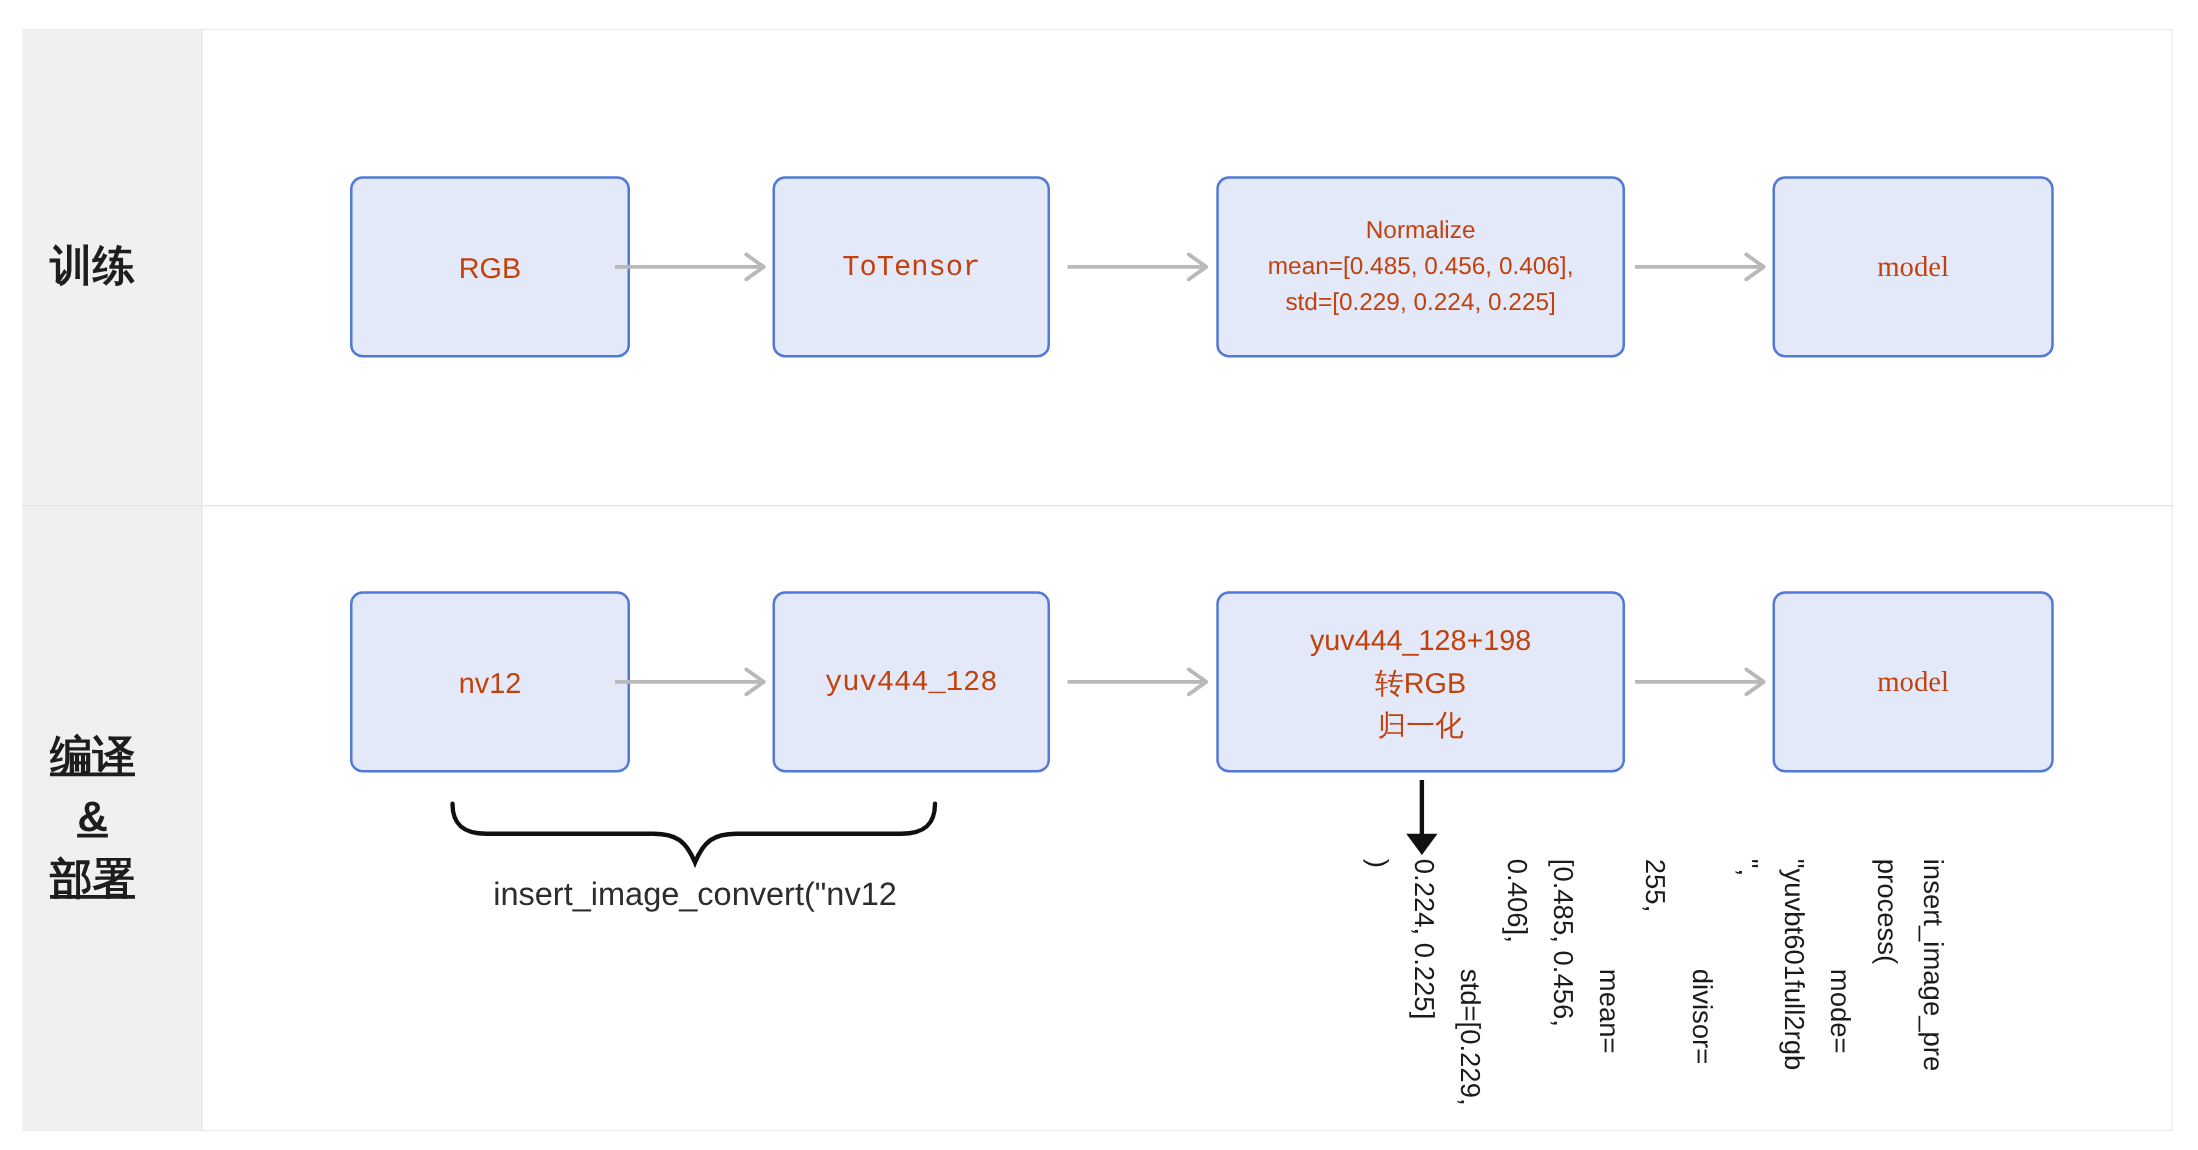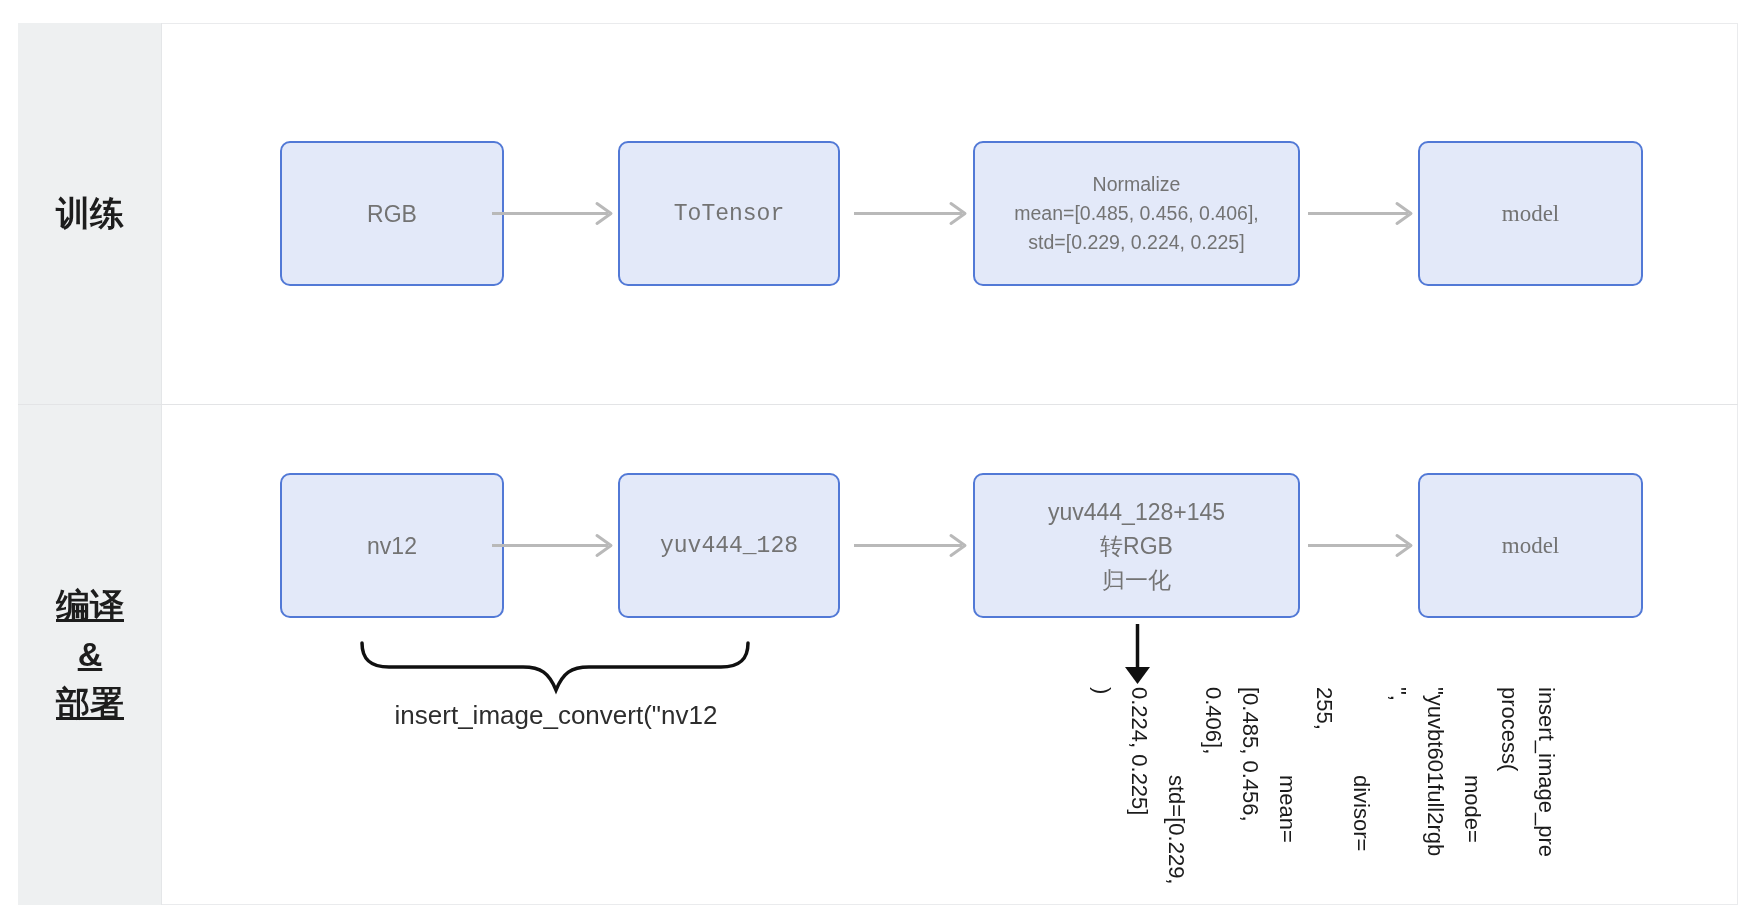--- a/index.html
+++ b/index.html
@@ -16,31 +16,31 @@
   }
   .sidebar{
     left:18px;top:23px;width:144px;height:882px;
     background:#eef0f1;border-right:1px solid #e4e6e8;box-sizing:border-box;
   }
   .row-divider{
     left:18px;top:404px;width:1720px;height:0;
     border-top:1.5px solid #e3e4e6;
   }
   .side-label{
-    left:18px;width:144px;display:flex;align-items:center;justify-content:center;
+    left:2px;width:144px;display:flex;align-items:center;justify-content:center;
     color:#1d1d1d;font-weight:700;font-size:34px;text-align:center;
     white-space:pre;line-height:49px;
   }
   .side-label.r1{top:23px;height:381px;}
   .side-label.r2{top:404px;height:501px;text-decoration:underline;}
   
   .node{
     background:#e3e9f9;border:2.5px solid #5279d6;border-radius:10px;
     box-sizing:border-box;display:flex;align-items:center;justify-content:center;
-    color:#737373;font-size:23px;text-align:center;white-space:pre;line-height:32px;
+    color:#c2410c;font-size:23px;text-align:center;white-space:pre;line-height:32px;
   }
   .c1{left:280px;width:224px;} .c2{left:618px;width:222px;font-family:Liberation Mono, monospace;}
   .c3{left:973px;width:327px;} .c4{left:1418px;width:225px;font-family:Liberation Serif, serif;}
   .r1{top:141px;height:145px;} .r2{top:473px;height:145px;}
   .node.small{font-size:19.5px;line-height:29px;}
   .node.mid{font-size:23px;line-height:34px;}
   
   .brace-caption{
     left:356px;top:700px;width:400px;text-align:center;
     color:#2d2d2d;font-size:26px;
@@ -66,21 +66,21 @@
 
 <div class="abs node c1 r1">RGB</div>
 <div class="abs node c2 r1">ToTensor</div>
 <div class="abs node c3 r1 small">Normalize
 mean=[0.485, 0.456, 0.406],
 std=[0.229, 0.224, 0.225]</div>
 <div class="abs node c4 r1">model</div>
 
 <div class="abs node c1 r2">nv12</div>
 <div class="abs node c2 r2">yuv444_128</div>
-<div class="abs node c3 r2 mid">yuv444_128+145
+<div class="abs node c3 r2 mid">yuv444_128+198
 转RGB
 归一化</div>
 <div class="abs node c4 r2">model</div>
 
 <svg class="abs" style="left:490px;top:200px;" width="126" height="27">
   <line x1="2" y1="13.5" x2="118" y2="13.5" stroke="#b9b9b9" stroke-width="3"></line>
   <polyline points="107,3.5 121,13.5 107,23.5" fill="none" stroke="#b9b9b9" stroke-width="3" stroke-linecap="round" stroke-linejoin="round"></polyline>
 </svg>
 <svg class="abs" style="left:852px;top:200px;" width="118" height="27">
   <line x1="2" y1="13.5" x2="110" y2="13.5" stroke="#b9b9b9" stroke-width="3"></line>

